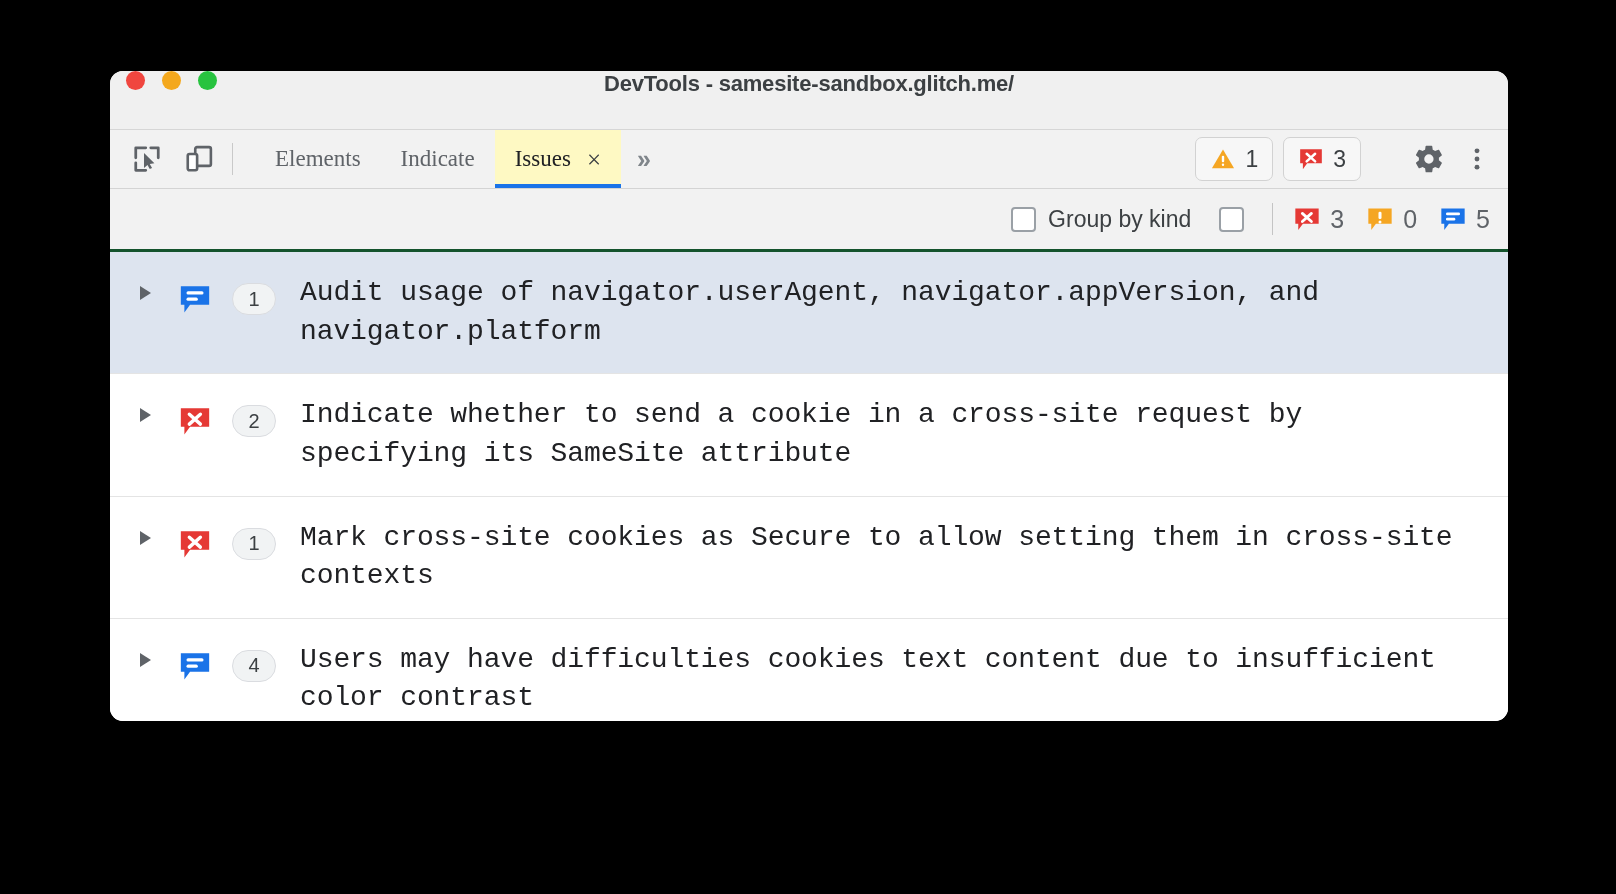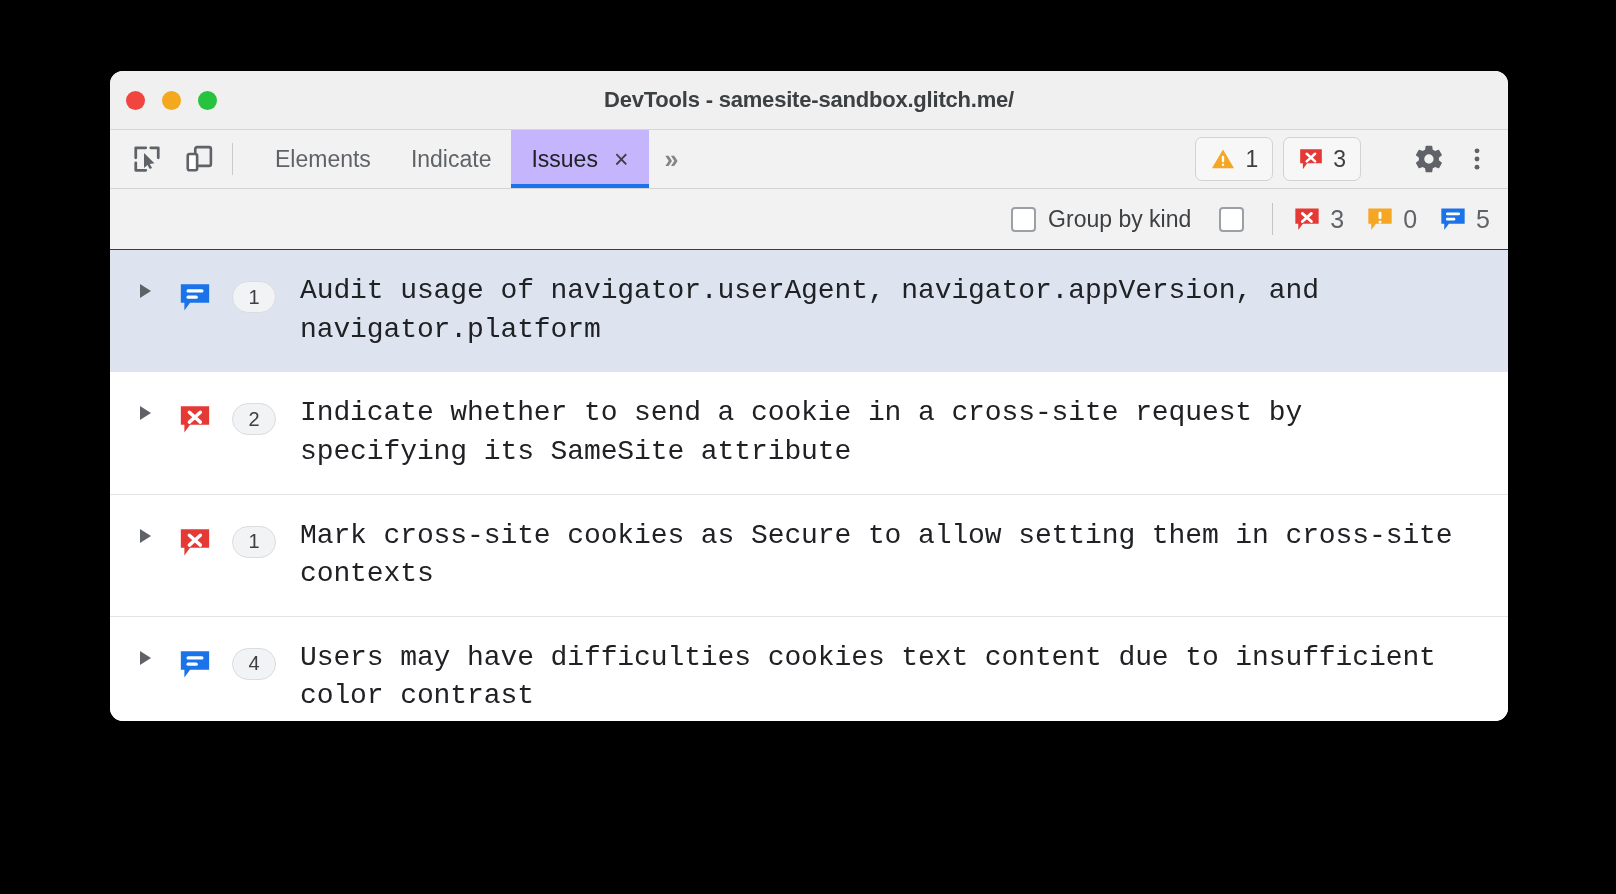--- a/index.html
+++ b/index.html
@@ -29,21 +29,20 @@
   }
 
   
   .titlebar {
     position: relative;
     height: 58px;
     min-height: 58px;
     background: #f0f0f0;
     border-bottom: 1px solid #d6d6d6;
     display: flex;
-    align-items: center;
   }
   .traffic {
     position: absolute;
     left: 16px;
     display: flex;
     gap: 17px;
     align-items: center;
   }
   .light { width: 19px; height: 19px; border-radius: 50%; }
   .light.red    { background: #f0463f; }
@@ -89,24 +88,25 @@
     margin-left: 8px;
   }
   .tab {
     display: flex;
     align-items: center;
     padding: 0 20px;
     font-size: 23px;
     color: #5f6368;
     position: relative;
     white-space: nowrap;
+    font-family: Liberation Serif, serif;
   }
   .tab.active {
     color: #202124;
-    background: #c4b5fd;
+    background: #fef9c3;
   }
   .tab.active::after {
     content: "";
     position: absolute;
     left: 0; right: 0; bottom: 0;
     height: 4px;
     background: #1a73e8;
   }
   .tab .close-x {
     margin-left: 16px;
@@ -140,21 +140,21 @@
     background: #f7f7f7;
     font-size: 23px;
     color: #3c4043;
   }
 
   
   .filterbar {
     height: 60px;
     min-height: 60px;
     background: #f2f2f2;
-    border-bottom: 1px solid #14532d;
+    border-bottom: 3px solid #14532d;
     display: flex;
     align-items: center;
     justify-content: flex-end;
     padding-right: 18px;
   }
   .checkitem {
     display: flex;
     align-items: center;
     gap: 12px;
     margin-right: 28px;

